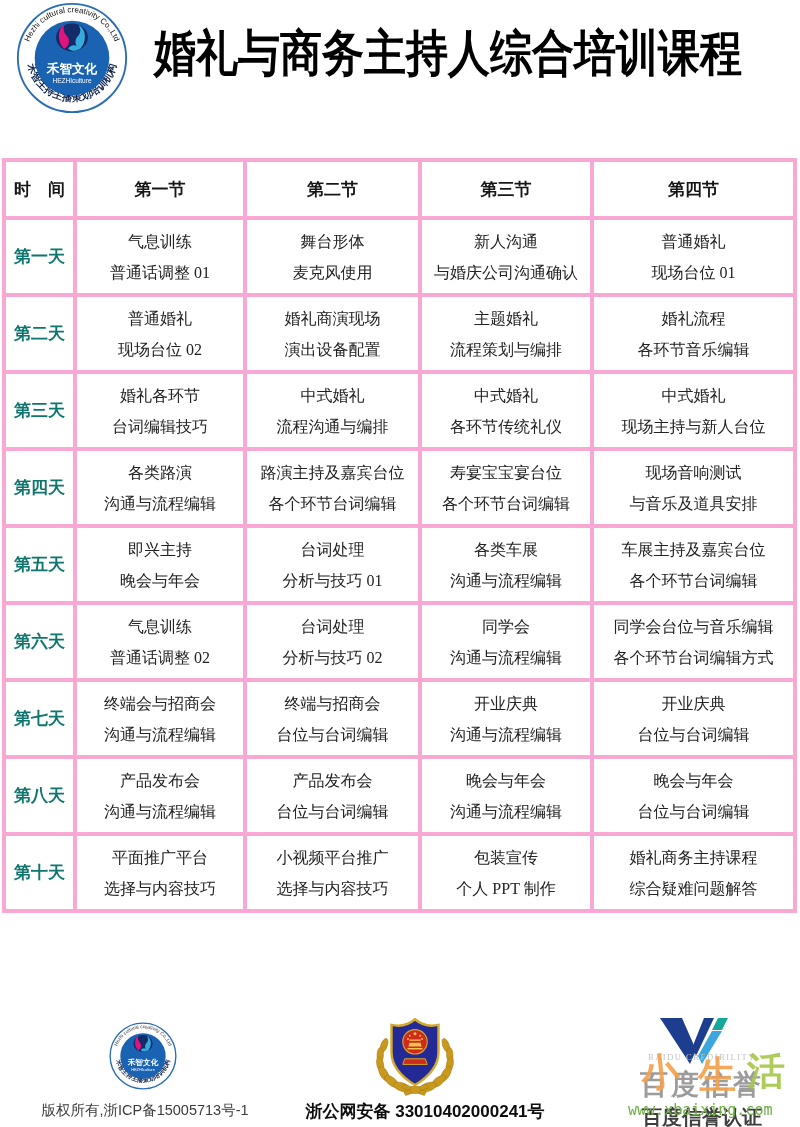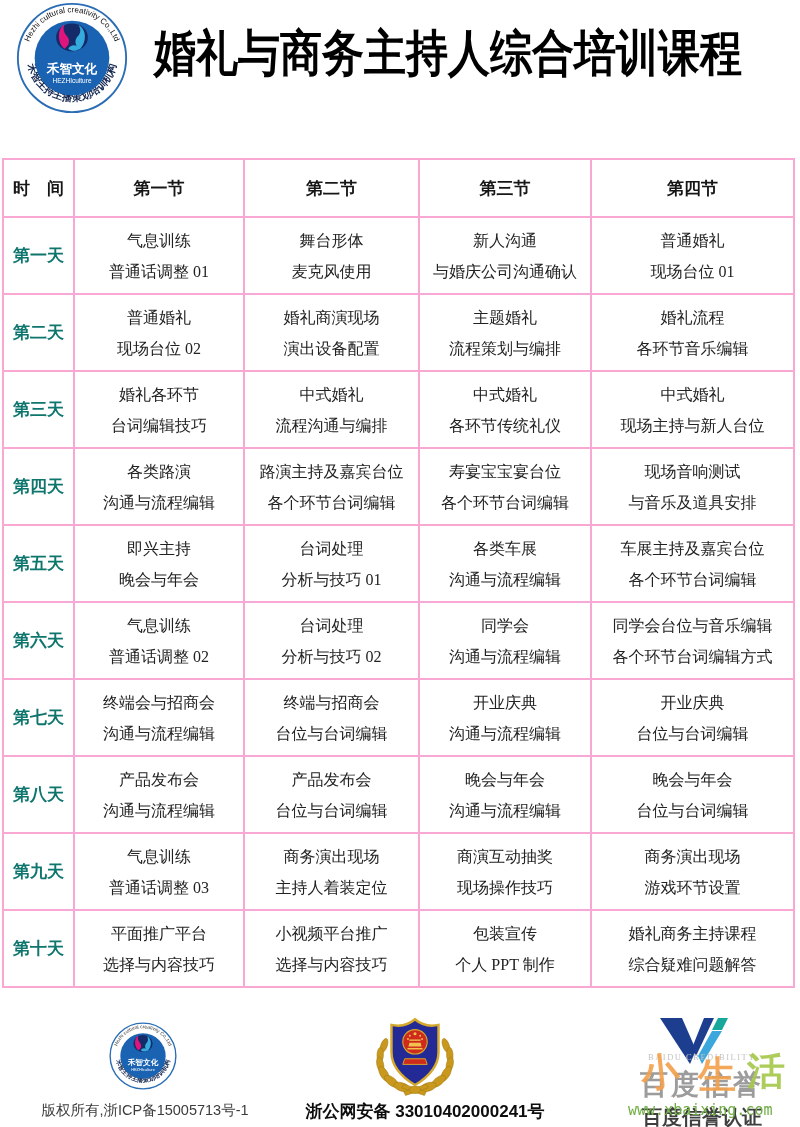--- a/index.html
+++ b/index.html
@@ -13,21 +13,21 @@
     position:absolute;left:146px;top:20px;width:604px;text-align:center;
     font-size:42px;font-weight:900;color:#000;letter-spacing:0px;
     transform:scaleY(1.18);transform-origin:center top;white-space:nowrap;
   }
   
   table.schedule{
     position:absolute;left:2px;top:158px;width:791px;
     border-collapse:collapse;table-layout:fixed;
   }
   table.schedule th,table.schedule td{
-    border:2px solid #f9a8d4;text-align:center;vertical-align:middle;
+    border:4px solid #f9a8d4;text-align:center;vertical-align:middle;
     padding:0 2px;overflow:hidden;
   }
   table.schedule thead tr{height:58px;}
   table.schedule tbody tr{height:77px;}
   th.hdr{font-size:17px;font-weight:bold;color:#161616;}
   td.day{font-size:17px;font-weight:bold;color:#0f766e;}
   td.cell{font-size:16px;color:#222;}
   td.cell .l1,td.cell .l2{line-height:31px;white-space:nowrap;}
   
   .logo-footer{position:absolute;left:109px;top:1022px;}
@@ -266,39 +266,20 @@
     <td class="cell">
           <div class="l1">晚会与年会</div>
           <div class="l2">沟通与流程编辑</div>
         </td>
     <td class="cell">
           <div class="l1">晚会与年会</div>
           <div class="l2">台位与台词编辑</div>
         </td>
   </tr>
 
-  <tr>
-    <td class="day">第九天</td>
-    <td class="cell">
-          <div class="l1">气息训练</div>
-          <div class="l2">普通话调整 03</div>
-        </td>
-    <td class="cell">
-          <div class="l1">商务演出现场</div>
-          <div class="l2">主持人着装定位</div>
-        </td>
-    <td class="cell">
-          <div class="l1">商演互动抽奖</div>
-          <div class="l2">现场操作技巧</div>
-        </td>
-    <td class="cell">
-          <div class="l1">商务演出现场</div>
-          <div class="l2">游戏环节设置</div>
-        </td>
-  </tr>
 
   <tr>
     <td class="day">第十天</td>
     <td class="cell">
           <div class="l1">平面推广平台</div>
           <div class="l2">选择与内容技巧</div>
         </td>
     <td class="cell">
           <div class="l1">小视频平台推广</div>
           <div class="l2">选择与内容技巧</div>

